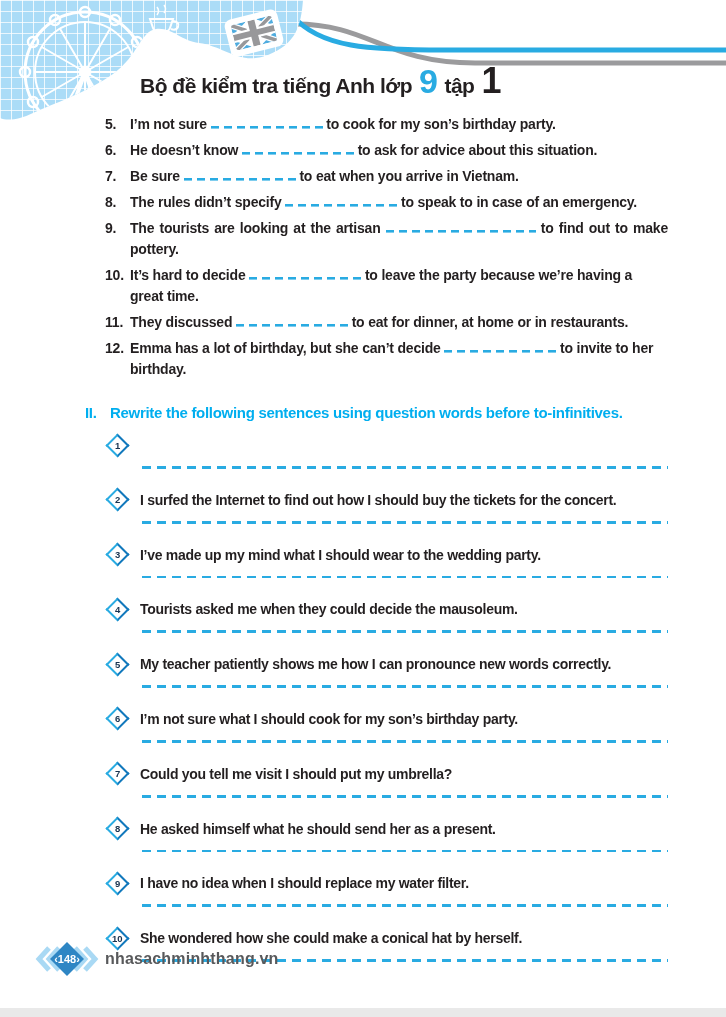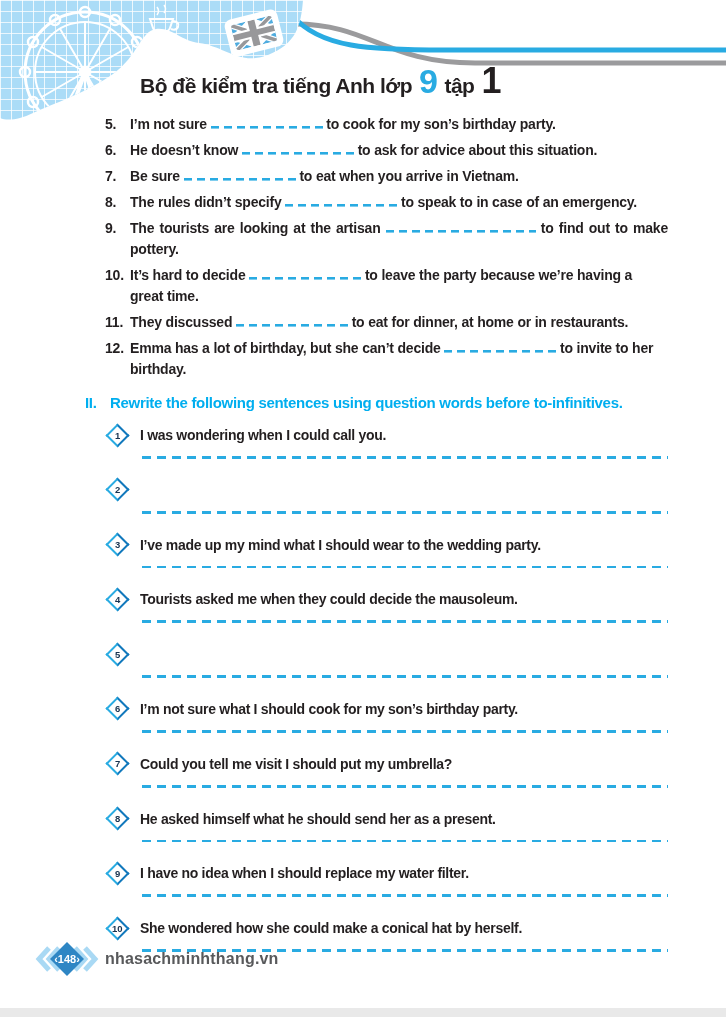--- a/index.html
+++ b/index.html
@@ -26,21 +26,21 @@
              letter-spacing:-0.2px; margin-bottom:5px; }
   .p1-num { flex:0 0 25px; }
   .p1-body { flex:1; display:block; }
   .p1-body.justify { text-align:justify; }
   .blank {
     display:inline-block; width:112px; height:9px; vertical-align:baseline;
     background:repeating-linear-gradient(90deg,#29ABE2 0 8px,transparent 8px 13px);
     background-size:100% 2.6px; background-repeat:no-repeat; background-position:bottom;
   }
   .blank.wide { width:150px; }
-  .p2-heading { display:flex; margin:14px 0 12px -20px; color:#00AEEF;
+  .p2-heading { display:flex; margin:24px 0 12px -20px; color:#00AEEF;
                 font-size:15px; font-weight:700; letter-spacing:-0.3px; white-space:nowrap; }
   .p2-heading .h-num { flex:0 0 25px; }
   .p2-item { margin-bottom:19px; }
   .p2-top { display:flex; align-items:center; height:24px; }
   .badge {
     flex:0 0 17px; width:17px; height:17px; margin:0 14px 0 4px;
     border:2.5px solid #29ABE2; border-top-color:#1178BC; border-right-color:#1178BC;
     transform:rotate(45deg); background:#fff;
     display:flex; align-items:center; justify-content:center;
   }
@@ -186,30 +186,30 @@
       <span class="h-num">II.</span>
       <span>Rewrite the following sentences using question words before to-infinitives.</span>
     </div>
 
     <div id="part2-list">
   <div class="p2-item">
     <div class="p2-top">
       <div class="badge">
               <span class="p2-num">1</span>
             </div>
-      <div class="p2-sentence">I was wondering when I could call you.</div>
     </div>
     <div class="p2-line"></div>
   </div>
 
   <div class="p2-item">
     <div class="p2-top">
       <div class="badge">
               <span class="p2-num">2</span>
             </div>
+      <div class="p2-sentence">I surfed the Internet to find out how I should buy the tickets for the concert.</div>
     </div>
     <div class="p2-line"></div>
   </div>
 
   <div class="p2-item">
     <div class="p2-top">
       <div class="badge">
               <span class="p2-num">3</span>
             </div>
       <div class="p2-sentence">I’ve made up my mind what I should wear to the wedding party.</div>
@@ -225,20 +225,21 @@
       <div class="p2-sentence">Tourists asked me when they could decide the mausoleum.</div>
     </div>
     <div class="p2-line"></div>
   </div>
 
   <div class="p2-item">
     <div class="p2-top">
       <div class="badge">
               <span class="p2-num">5</span>
             </div>
+      <div class="p2-sentence">My teacher patiently shows me how I can pronounce new words correctly.</div>
     </div>
     <div class="p2-line"></div>
   </div>
 
   <div class="p2-item">
     <div class="p2-top">
       <div class="badge">
               <span class="p2-num">6</span>
             </div>
       <div class="p2-sentence">I’m not sure what I should cook for my son’s birthday party.</div>

